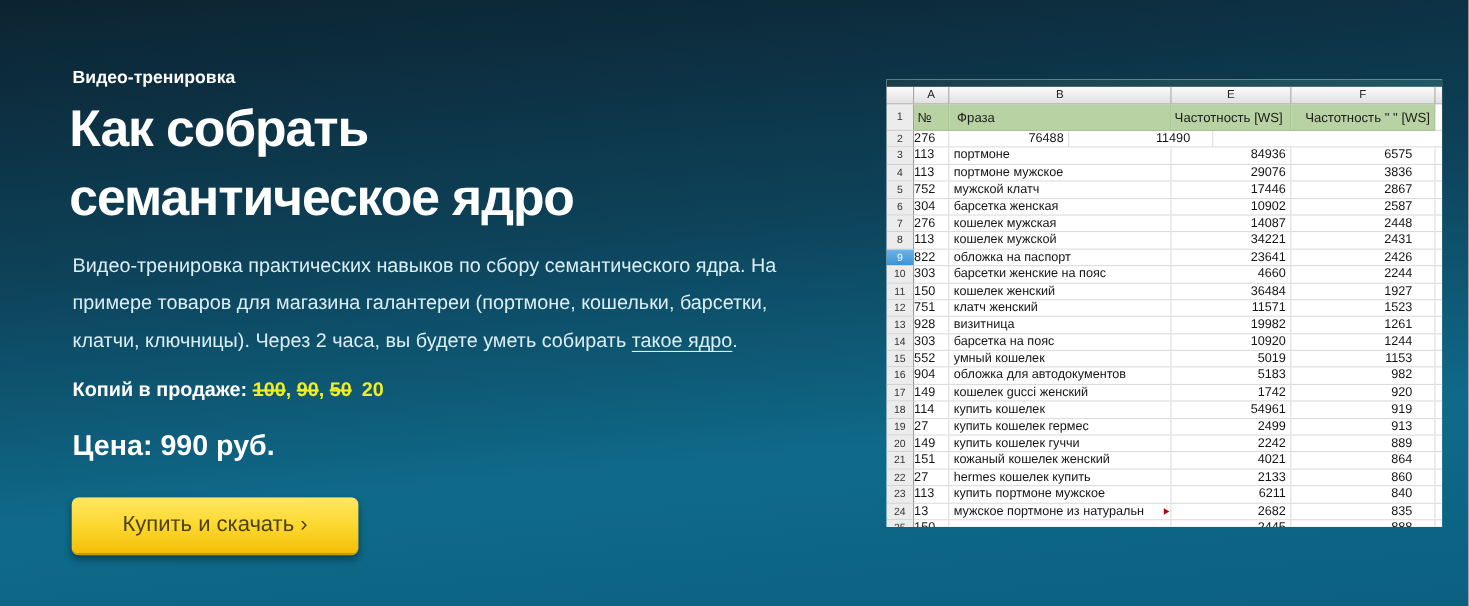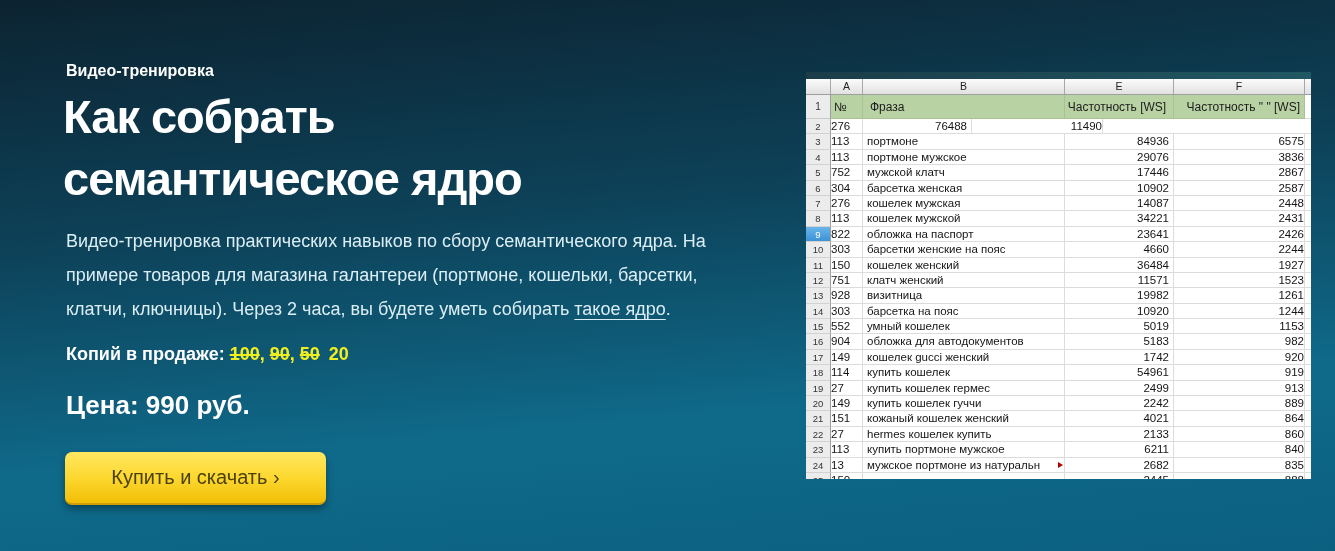--- a/index.html
+++ b/index.html
@@ -48,21 +48,21 @@
   .hrow .hg{flex:1;background:#ffffff;border-bottom:1px solid #d8d8d8;}
   .srow{display:flex;height:15.4px;line-height:15px;}
   .srow .rh{width:25px;background:#ececec;border-right:1px solid #9e9e9e;
             border-bottom:1px solid #d2d2d2;text-align:center;font-size:9.5px;color:#333;}
   .srow.sel .rh{background:linear-gradient(#6ab5ea,#3c92d5);color:#ffffff;}
   .srow .c{border-right:1px solid #dcdcdc;border-bottom:1px solid #dcdcdc;
            overflow:hidden;white-space:nowrap;}
   .srow .ca{width:32px;text-align:left;padding-right:2px;}
   .srow .cb{width:202px;padding-left:4px;position:relative;}
   .srow .ce{width:109px;text-align:right;padding-right:4px;}
-  .srow .cf{width:131px;text-align:right;padding-right:0;}
+  .srow .cf{width:131px;text-align:right;padding-right:20px;}
   .srow .cg{flex:1;border-right:none;}
   .ovf{position:absolute;right:1px;top:4px;width:0;height:0;
        border-top:3.5px solid transparent;border-bottom:3.5px solid transparent;
        border-left:5px solid #b30000;}
 </style>
 </head>
 <body>
 
 <div class="kicker">Видео-тренировка</div>
 

